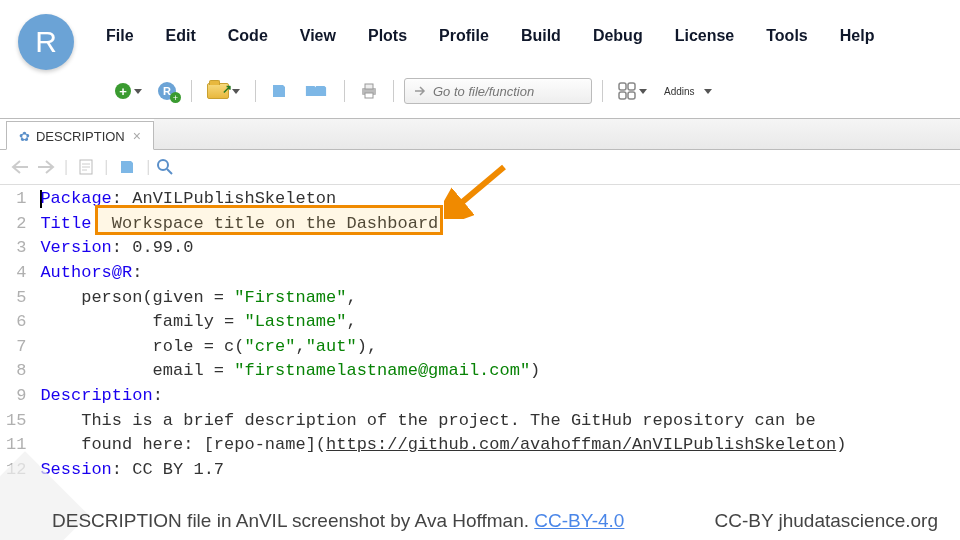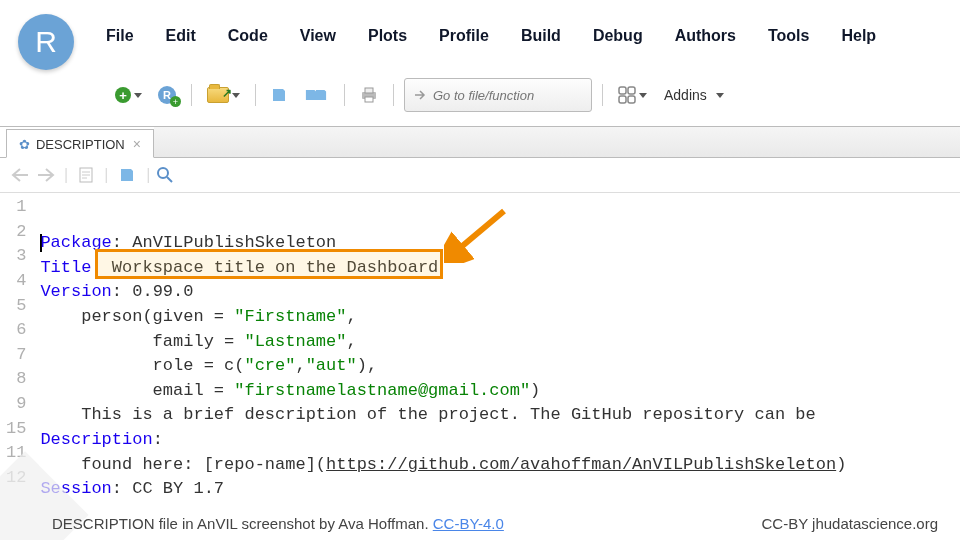--- a/index.html
+++ b/index.html
@@ -10,23 +10,23 @@
 .logo-row { display:flex; align-items:center; gap:20px; }
 .r-logo { width:56px; height:56px; border-radius:50%; background:#6ba3d6; display:flex; align-items:center; justify-content:center; color:#fff; font-size:30px; font-weight:500; font-family:"Segoe UI",Arial; box-shadow:0 2px 4px rgba(0,0,0,.2); }
 .menubar { display:flex; gap:8px; margin-top:-12px; }
 .menubar span { font-weight:700; font-size:16px; color:#0f172a; padding:6px 12px; cursor:pointer; }
 
 
 .tool-row { display:flex; align-items:center; gap:6px; margin:8px 0 0 92px; }
 .tbtn { display:inline-flex; align-items:center; justify-content:center; height:26px; min-width:24px; padding:0 4px; border:1px solid transparent; border-radius:3px; }
 .dropcaret { width:0; height:0; border-left:4px solid transparent; border-right:4px solid transparent; border-top:5px solid #555; margin-left:3px; }
 .sep { width:1px; height:22px; background:#ccc; margin:0 4px; }
-.goto { display:flex; align-items:center; border:1px solid #bbb; border-radius:3px; background:linear-gradient(#fdfdfd,#eee); height:34px; padding:0 8px; gap:6px; }
+.goto { display:flex; align-items:center; border:1px solid #bbb; border-radius:3px; background:linear-gradient(#fdfdfd,#eee); height:26px; padding:0 8px; gap:6px; }
 .goto input { border:none; background:transparent; font-style:italic; color:#888; font-size:13px; width:150px; outline:none; }
-.addins { display:flex; align-items:center; gap:6px; font-size:14px; color:#333; padding:0 6px; }
+.addins { display:flex; align-items:center; gap:6px; font-size:10px; color:#333; padding:0 6px; }
 .grid-ico { width:18px; height:18px; display:inline-block; }
 .grid-ico svg rect { fill:none; stroke:#888; stroke-width:1.5; rx:2; }
 
 
 .tabbar { margin-top:14px; border-bottom:1px solid #bbb; display:flex; align-items:flex-end; position:relative; }
 .tabbar::before { content:""; position:absolute; left:0; right:0; top:0; height:1px; background:#bbb; }
 .tab { display:flex; align-items:center; gap:6px; padding:6px 12px 5px; border:1px solid #bbb; border-bottom:1px solid #fff; background:#fff; position:relative; top:1px; margin-left:6px; font-size:13px; color:#333; }
 .tab .gear { color:#5a8fc9; }
 .tab .x { color:#aaa; font-size:14px; margin-left:2px; }
 .tabspacer { flex:1; background:linear-gradient(#f5f5f5,#e9e9e9); height:31px; border-top:1px solid #bbb; }
@@ -35,33 +35,33 @@
 .ed-tools { display:flex; align-items:center; gap:6px; padding:4px 8px; border-bottom:1px solid #ddd; }
 .arrow-l, .arrow-r { width:22px; height:18px; }
 .arrow-l svg, .arrow-r svg { stroke:#ccc; stroke-width:2; fill:none; }
 .vsep { color:#ddd; font-size:16px; }
 .mag { width:18px; height:18px; }
 
 
 .code { font-family: Menlo, Consolas, "Courier New", monospace; font-size:17px; line-height:1.45; display:flex; }
 .gutter { text-align:right; color:#b0b0b0; padding:2px 10px 2px 6px; user-select:none; background:#fff; }
 .gutter div { }
-.src { padding:2px 0 2px 4px; position:relative;margin-top:36px; }
+.src { padding:2px 0 2px 4px; position:relative; }
 .k { color:#1a00ef; } 
 .s { color:#088306; } 
 .p { color:#333; }    
 .cursor { display:inline-block; width:2px; height:18px; background:#000; vertical-align:middle; margin-right:-2px; }
 .ul { text-decoration:underline; }
 
 
 .hl-box { position:absolute; border:3px solid #f08a00; background:rgba(255,200,80,.15); pointer-events:none; }
 .arrow-anno { position:absolute; color:#f08a00; }
 
 
-.footer { position:absolute; left:0; right:0; bottom:8px; display:flex; justify-content:space-between; align-items:flex-end; padding:0 22px 0 52px; font-size:15px; color:#444; }
+.footer { position:absolute; left:0; right:0; bottom:8px; display:flex; justify-content:space-between; align-items:flex-end; padding:0 22px 0 52px; font-size:19px; color:#444; }
 .footer a { color:#4a86e8; text-decoration:underline; }
 .wm { position:absolute; left:-20px; bottom:-20px; width:90px; height:90px; background:#f0f0f0; transform:rotate(45deg); opacity:.7; }
 
 .ico-plus { width:16px; height:16px; border-radius:50%; background:#3a9b30; display:inline-flex; align-items:center; justify-content:center; color:#fff; font-weight:700; font-size:13px; }
 .ico-rplus { position:relative; display:inline-block; }
 .ico-rplus .rb { width:18px; height:18px; border-radius:50%; background:#6ba3d6; color:#fff; font-size:11px; display:inline-flex; align-items:center; justify-content:center; font-weight:700; }
 .ico-rplus .pl { position:absolute; right:-5px; bottom:-3px; width:11px; height:11px; background:#3a9b30; border-radius:50%; color:#fff; font-size:9px; display:flex; align-items:center; justify-content:center; }
 .ico-folder { width:22px; height:16px; background:linear-gradient(#f7d97c,#e8b83e); border:1px solid #c9a030; border-radius:2px; position:relative; }
 .ico-folder::before { content:""; position:absolute; top:-4px; left:1px; width:9px; height:4px; background:#e8b83e; border:1px solid #c9a030; border-bottom:none; border-radius:2px 2px 0 0; }
 .ico-folder .ga { position:absolute; right:-4px; top:-2px; color:#2a7a22; font-size:12px; font-weight:700; }
@@ -80,21 +80,21 @@
     <div class="r-logo">R</div>
     <div class="menubar" id="menubar">
         <span>File</span>
         <span>Edit</span>
         <span>Code</span>
         <span>View</span>
         <span>Plots</span>
         <span>Profile</span>
         <span>Build</span>
         <span>Debug</span>
-        <span>Authors</span>
+        <span>License</span>
         <span>Tools</span>
         <span>Help</span>
       </div>
   </div>
 
   <div class="tool-row">
     <span class="tbtn">
       <span class="ico-plus">+</span>
       <span class="dropcaret"></span>
     </span>
@@ -206,26 +206,27 @@
       <div>8</div>
       <div>9</div>
       <div>15</div>
       <div>11</div>
       <div>12</div>
     </div>
   <div class="src">
     <div><span class="cursor"></span><span class="k">Package</span><span class="p">: AnVILPublishSkeleton</span></div>
     <div><span class="k">Title</span><span class="p">: </span><span class="p">Workspace title on the Dashboard</span></div>
     <div><span class="k">Version</span><span class="p">: 0.99.0</span></div>
+    <div><span class="k">Authors@R</span><span class="p">:</span></div>
     <div style="white-space:pre"><span class="p">    person(given = </span><span class="s">"Firstname"</span><span class="p">,</span></div>
     <div style="white-space:pre"><span class="p">           family = </span><span class="s">"Lastname"</span><span class="p">,</span></div>
     <div style="white-space:pre"><span class="p">           role = c(</span><span class="s">"cre"</span><span class="p">,</span><span class="s">"aut"</span><span class="p">),</span></div>
     <div style="white-space:pre"><span class="p">           email = </span><span class="s">"firstnamelastname@gmail.com"</span><span class="p">)</span></div>
+    <div><span class="k">Description</span><span class="p">:</span></div>
     <div style="white-space:pre"><span class="p">    This is a brief description of the project. The GitHub repository can be</span></div>
-    <div><span class="k">Description</span><span class="p">:</span></div>
     <div style="white-space:pre"><span class="p">    found here: [repo-name](</span><span class="p ul">https://github.com/avahoffman/AnVILPublishSkeleton</span><span class="p">)</span></div>
     <div><span class="k">Session</span><span class="p">: CC BY 1.7</span></div>
 
     <div class="hl-box" style="left:59px; top:20px; width:348px; height:30px;"></div>
     <svg class="arrow-anno" style="left:408px; top:-22px;" width="70" height="56" viewBox="0 0 70 56">
       <defs>
           <marker id="ah" markerWidth="10" markerHeight="10" refX="2" refY="3" orient="auto">
             <path d="M0,0 L0,6 L8,3 z" fill="#f08a00"></path>
           </marker>
         </defs>

